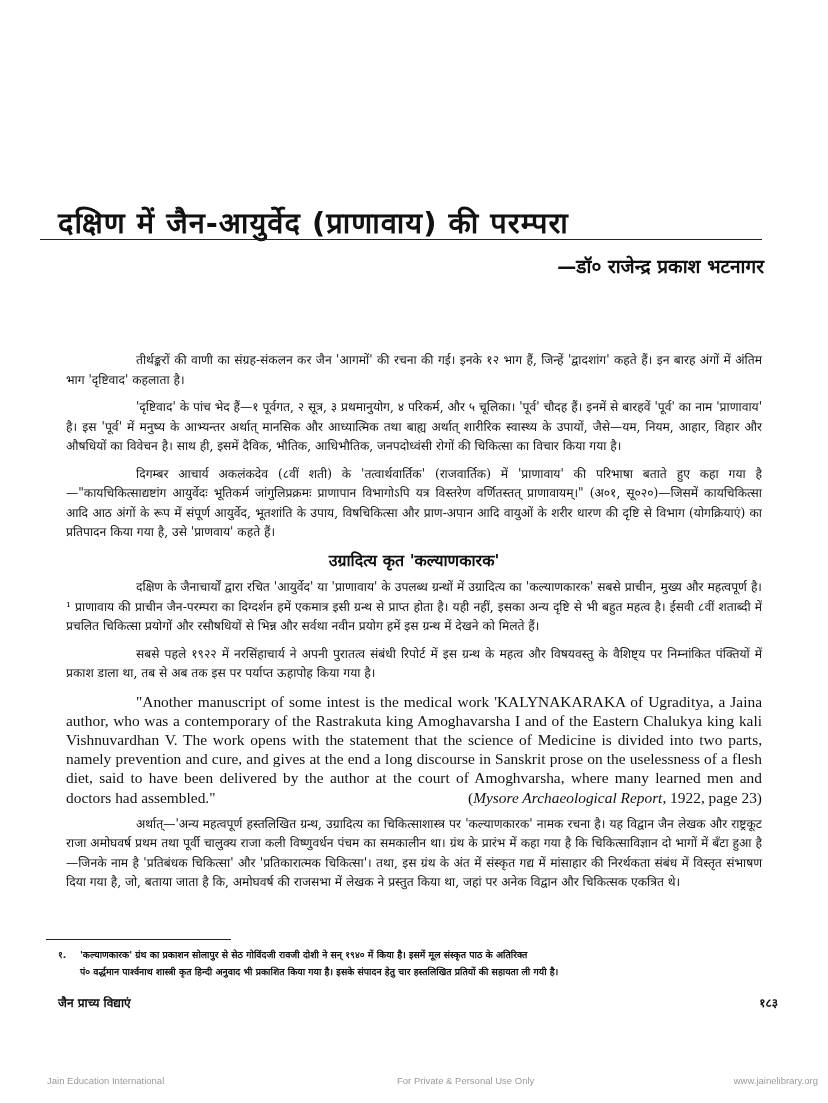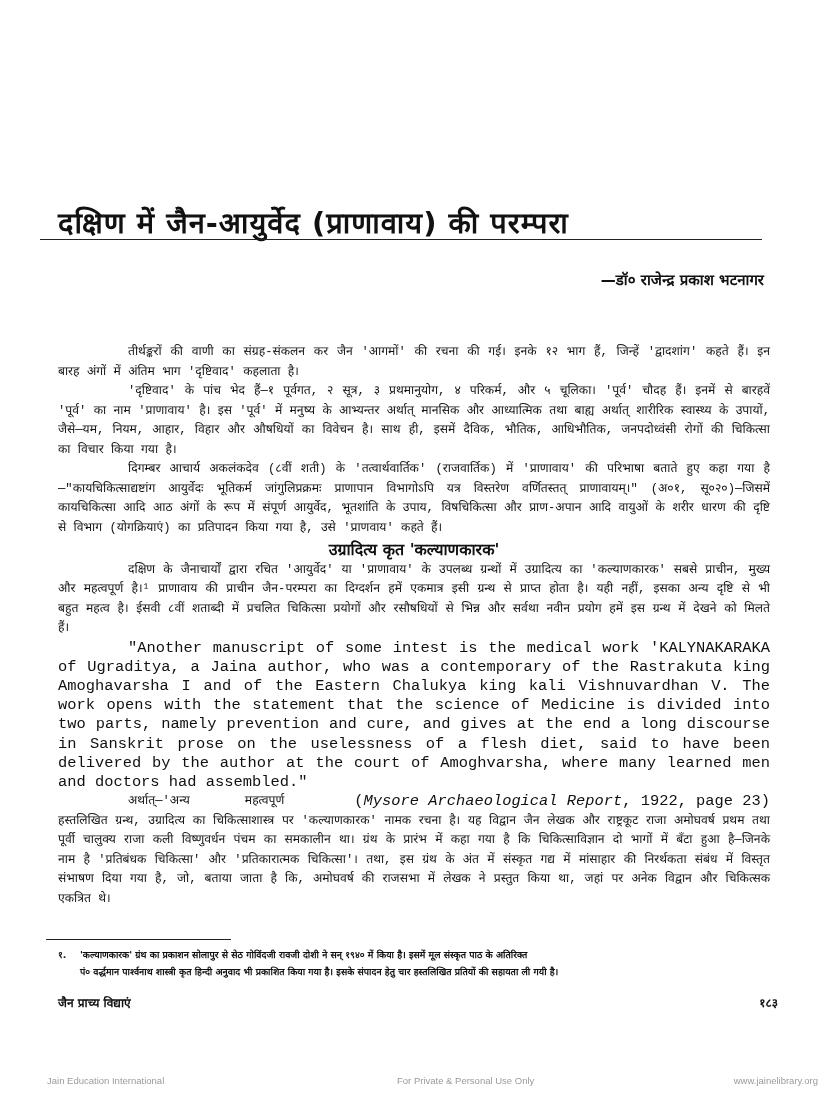--- a/index.html
+++ b/index.html
@@ -12,29 +12,29 @@
       position: absolute; left: 58px; top: 202px;
       font-family: "DejaVu Sans", sans-serif;
       font-size: 29px; font-weight: bold; letter-spacing: 1px;
       white-space: nowrap;
     }
     .title-rule {
       position: absolute; left: 40px; top: 239px; width: 722px;
       border-top: 1.5px solid #222;
     }
     .author {
-      position: absolute; right: 64px; top: 269px;
+      position: absolute; right: 64px; top: 253px;
       font-family: "DejaVu Sans", sans-serif;
-      font-size: 15px; font-weight: bold; white-space: nowrap;
+      font-size: 19px; font-weight: bold; white-space: nowrap;
     }
     .body-text {
       position: absolute; left: 58px; top: 343px; width: 712px;
       font-size: 12.2px; line-height: 19.5px; text-align: justify;
     }
-    .body-text p { margin: 0; text-indent: 70px; font-family: Liberation Mono, monospace; }
+    .body-text p { margin: 8px; text-indent: 70px; }
     .section-heading {
       text-align: center; font-weight: bold; font-family: "DejaVu Sans", sans-serif;
       font-size: 16px; margin: 2px 0 1px 0;
     }
     .english-quote {
       font-family: "Liberation Serif", serif;
       font-size: 15.4px; line-height: 19.2px;
     }
     .english-quote .citation { float: right; }
     .english-quote .citation i { font-style: italic; }
@@ -70,20 +70,21 @@
 <div class="title-rule"></div>
 <div class="author">—डॉ० राजेन्द्र प्रकाश भटनागर</div>
 
 <div class="body-text">
   <p>तीर्थङ्करों की वाणी का संग्रह-संकलन कर जैन 'आगमों' की रचना की गई। इनके १२ भाग हैं, जिन्हें 'द्वादशांग' कहते हैं। इन बारह अंगों में अंतिम भाग 'दृष्टिवाद' कहलाता है।</p>
   <p>'दृष्टिवाद' के पांच भेद हैं—१ पूर्वगत, २ सूत्र, ३ प्रथमानुयोग, ४ परिकर्म, और ५ चूलिका। 'पूर्व' चौदह हैं। इनमें से बारहवें 'पूर्व' का नाम 'प्राणावाय' है। इस 'पूर्व' में मनुष्य के आभ्यन्तर अर्थात् मानसिक और आध्यात्मिक तथा बाह्य अर्थात् शारीरिक स्वास्थ्य के उपायों, जैसे—यम, नियम, आहार, विहार और औषधियों का विवेचन है। साथ ही, इसमें दैविक, भौतिक, आधिभौतिक, जनपदोध्वंसी रोगों की चिकित्सा का विचार किया गया है।</p>
   <p>दिगम्बर आचार्य अकलंकदेव (८वीं शती) के 'तत्वार्थवार्तिक' (राजवार्तिक) में 'प्राणावाय' की परिभाषा बताते हुए कहा गया है—"कायचिकित्साद्यष्टांग आयुर्वेदः भूतिकर्म जांगुलिप्रक्रमः प्राणापान विभागोऽपि यत्र विस्तरेण वर्णितस्तत् प्राणावायम्।" (अ०१, सू०२०)—जिसमें कायचिकित्सा आदि आठ अंगों के रूप में संपूर्ण आयुर्वेद, भूतशांति के उपाय, विषचिकित्सा और प्राण-अपान आदि वायुओं के शरीर धारण की दृष्टि से विभाग (योगक्रियाएं) का प्रतिपादन किया गया है, उसे 'प्राणवाय' कहते हैं।</p>
 
   <div class="section-heading">उग्रादित्य कृत 'कल्याणकारक'</div>
   <p>दक्षिण के जैनाचार्यों द्वारा रचित 'आयुर्वेद' या 'प्राणावाय' के उपलब्ध ग्रन्थों में उग्रादित्य का 'कल्याणकारक' सबसे प्राचीन, मुख्य और महत्वपूर्ण है।¹ प्राणावाय की प्राचीन जैन-परम्परा का दिग्दर्शन हमें एकमात्र इसी ग्रन्थ से प्राप्त होता है। यही नहीं, इसका अन्य दृष्टि से भी बहुत महत्व है। ईसवी ८वीं शताब्दी में प्रचलित चिकित्सा प्रयोगों और रसौषधियों से भिन्न और सर्वथा नवीन प्रयोग हमें इस ग्रन्थ में देखने को मिलते हैं।</p>
+  <p>सबसे पहले १९२२ में नरसिंहाचार्य ने अपनी पुरातत्व संबंधी रिपोर्ट में इस ग्रन्थ के महत्व और विषयवस्तु के वैशिष्ट्य पर निम्नांकित पंक्तियों में प्रकाश डाला था, तब से अब तक इस पर पर्याप्त ऊहापोह किया गया है।</p>
 
   <p class="english-quote">
     <span>"Another manuscript of some intest is the medical work 'KALYNAKARAKA of Ugraditya, a Jaina author, who was a contemporary of the Rastrakuta king Amoghavarsha I and of the Eastern Chalukya king kali Vishnuvardhan V. The work opens with the statement that the science of Medicine is divided into two parts, namely prevention and cure, and gives at the end a long discourse in Sanskrit prose on the uselessness of a flesh diet, said to have been delivered by the author at the court of Amoghvarsha, where many learned men and doctors had assembled."</span>
     <span class="citation"><span>(</span><i>Mysore Archaeological Report</i><span>, 1922, page 23)</span></span>
   </p>
 
   <p>अर्थात्—'अन्य महत्वपूर्ण हस्तलिखित ग्रन्थ, उग्रादित्य का चिकित्साशास्त्र पर 'कल्याणकारक' नामक रचना है। यह विद्वान जैन लेखक और राष्ट्रकूट राजा अमोघवर्ष प्रथम तथा पूर्वी चालुक्य राजा कली विष्णुवर्धन पंचम का समकालीन था। ग्रंथ के प्रारंभ में कहा गया है कि चिकित्साविज्ञान दो भागों में बँटा हुआ है—जिनके नाम है 'प्रतिबंधक चिकित्सा' और 'प्रतिकारात्मक चिकित्सा'। तथा, इस ग्रंथ के अंत में संस्कृत गद्य में मांसाहार की निरर्थकता संबंध में विस्तृत संभाषण दिया गया है, जो, बताया जाता है कि, अमोघवर्ष की राजसभा में लेखक ने प्रस्तुत किया था, जहां पर अनेक विद्वान और चिकित्सक एकत्रित थे।</p>
 </div>
 
 <div class="footnote-rule"></div>

